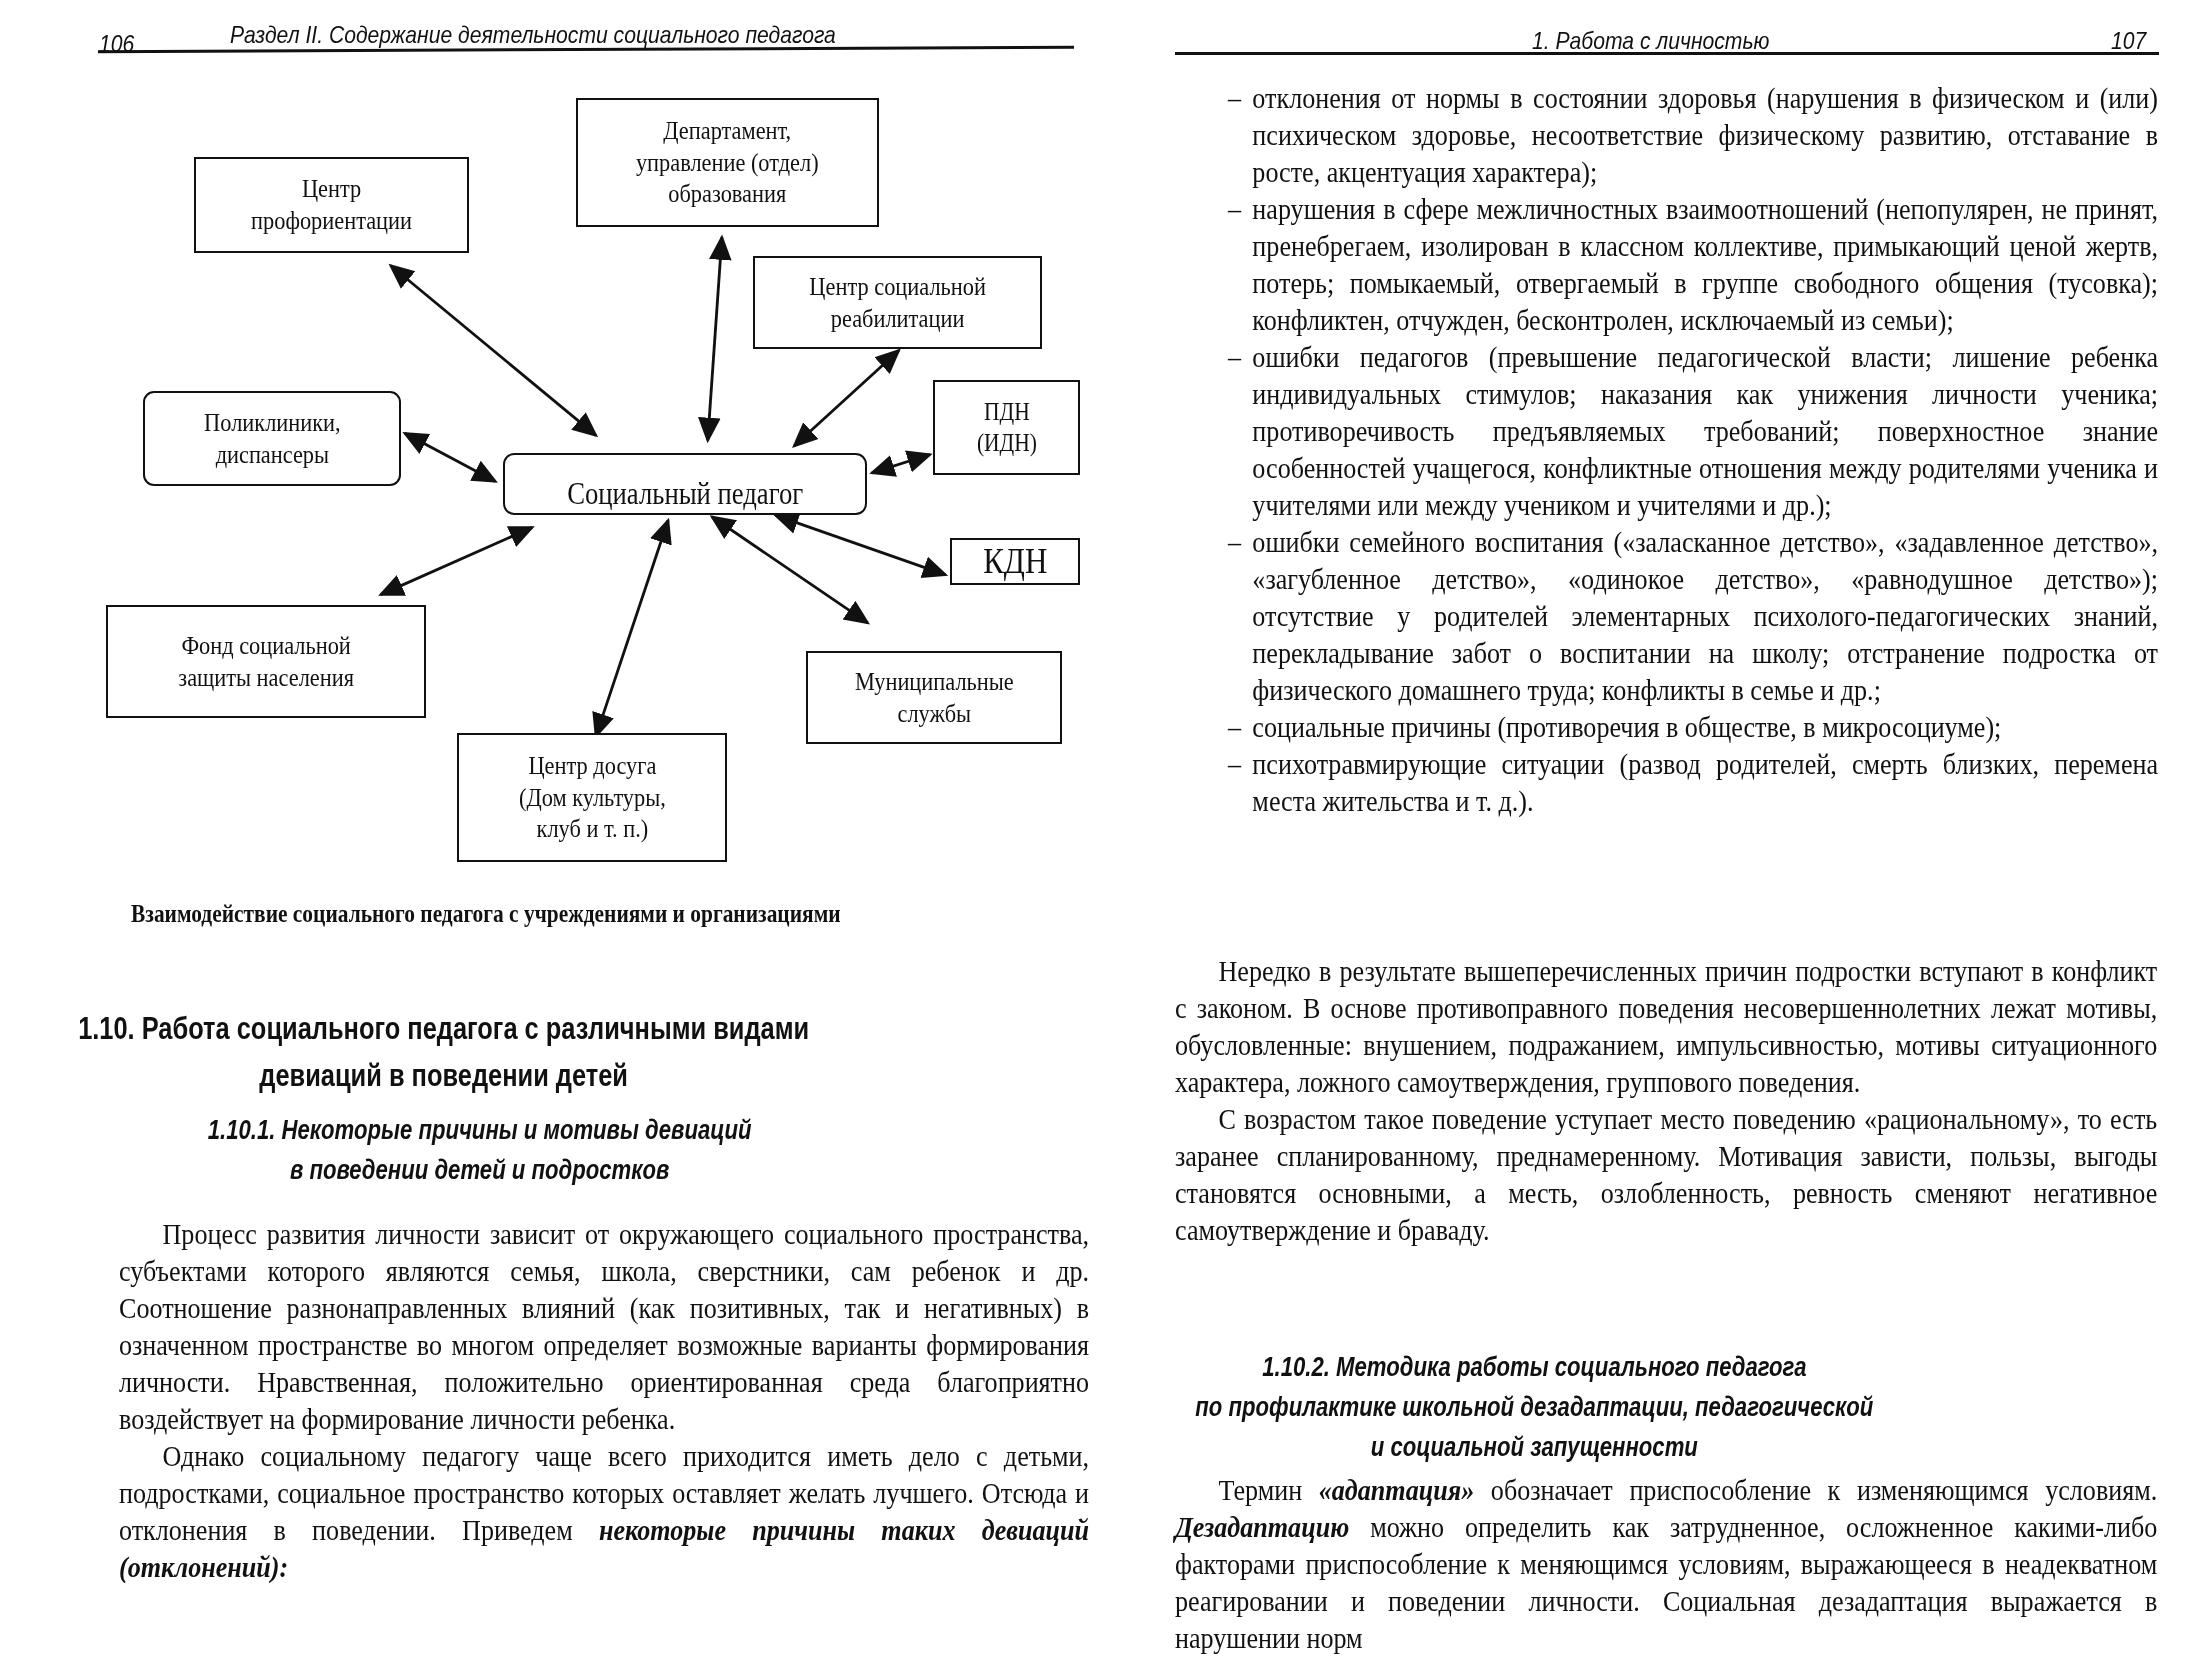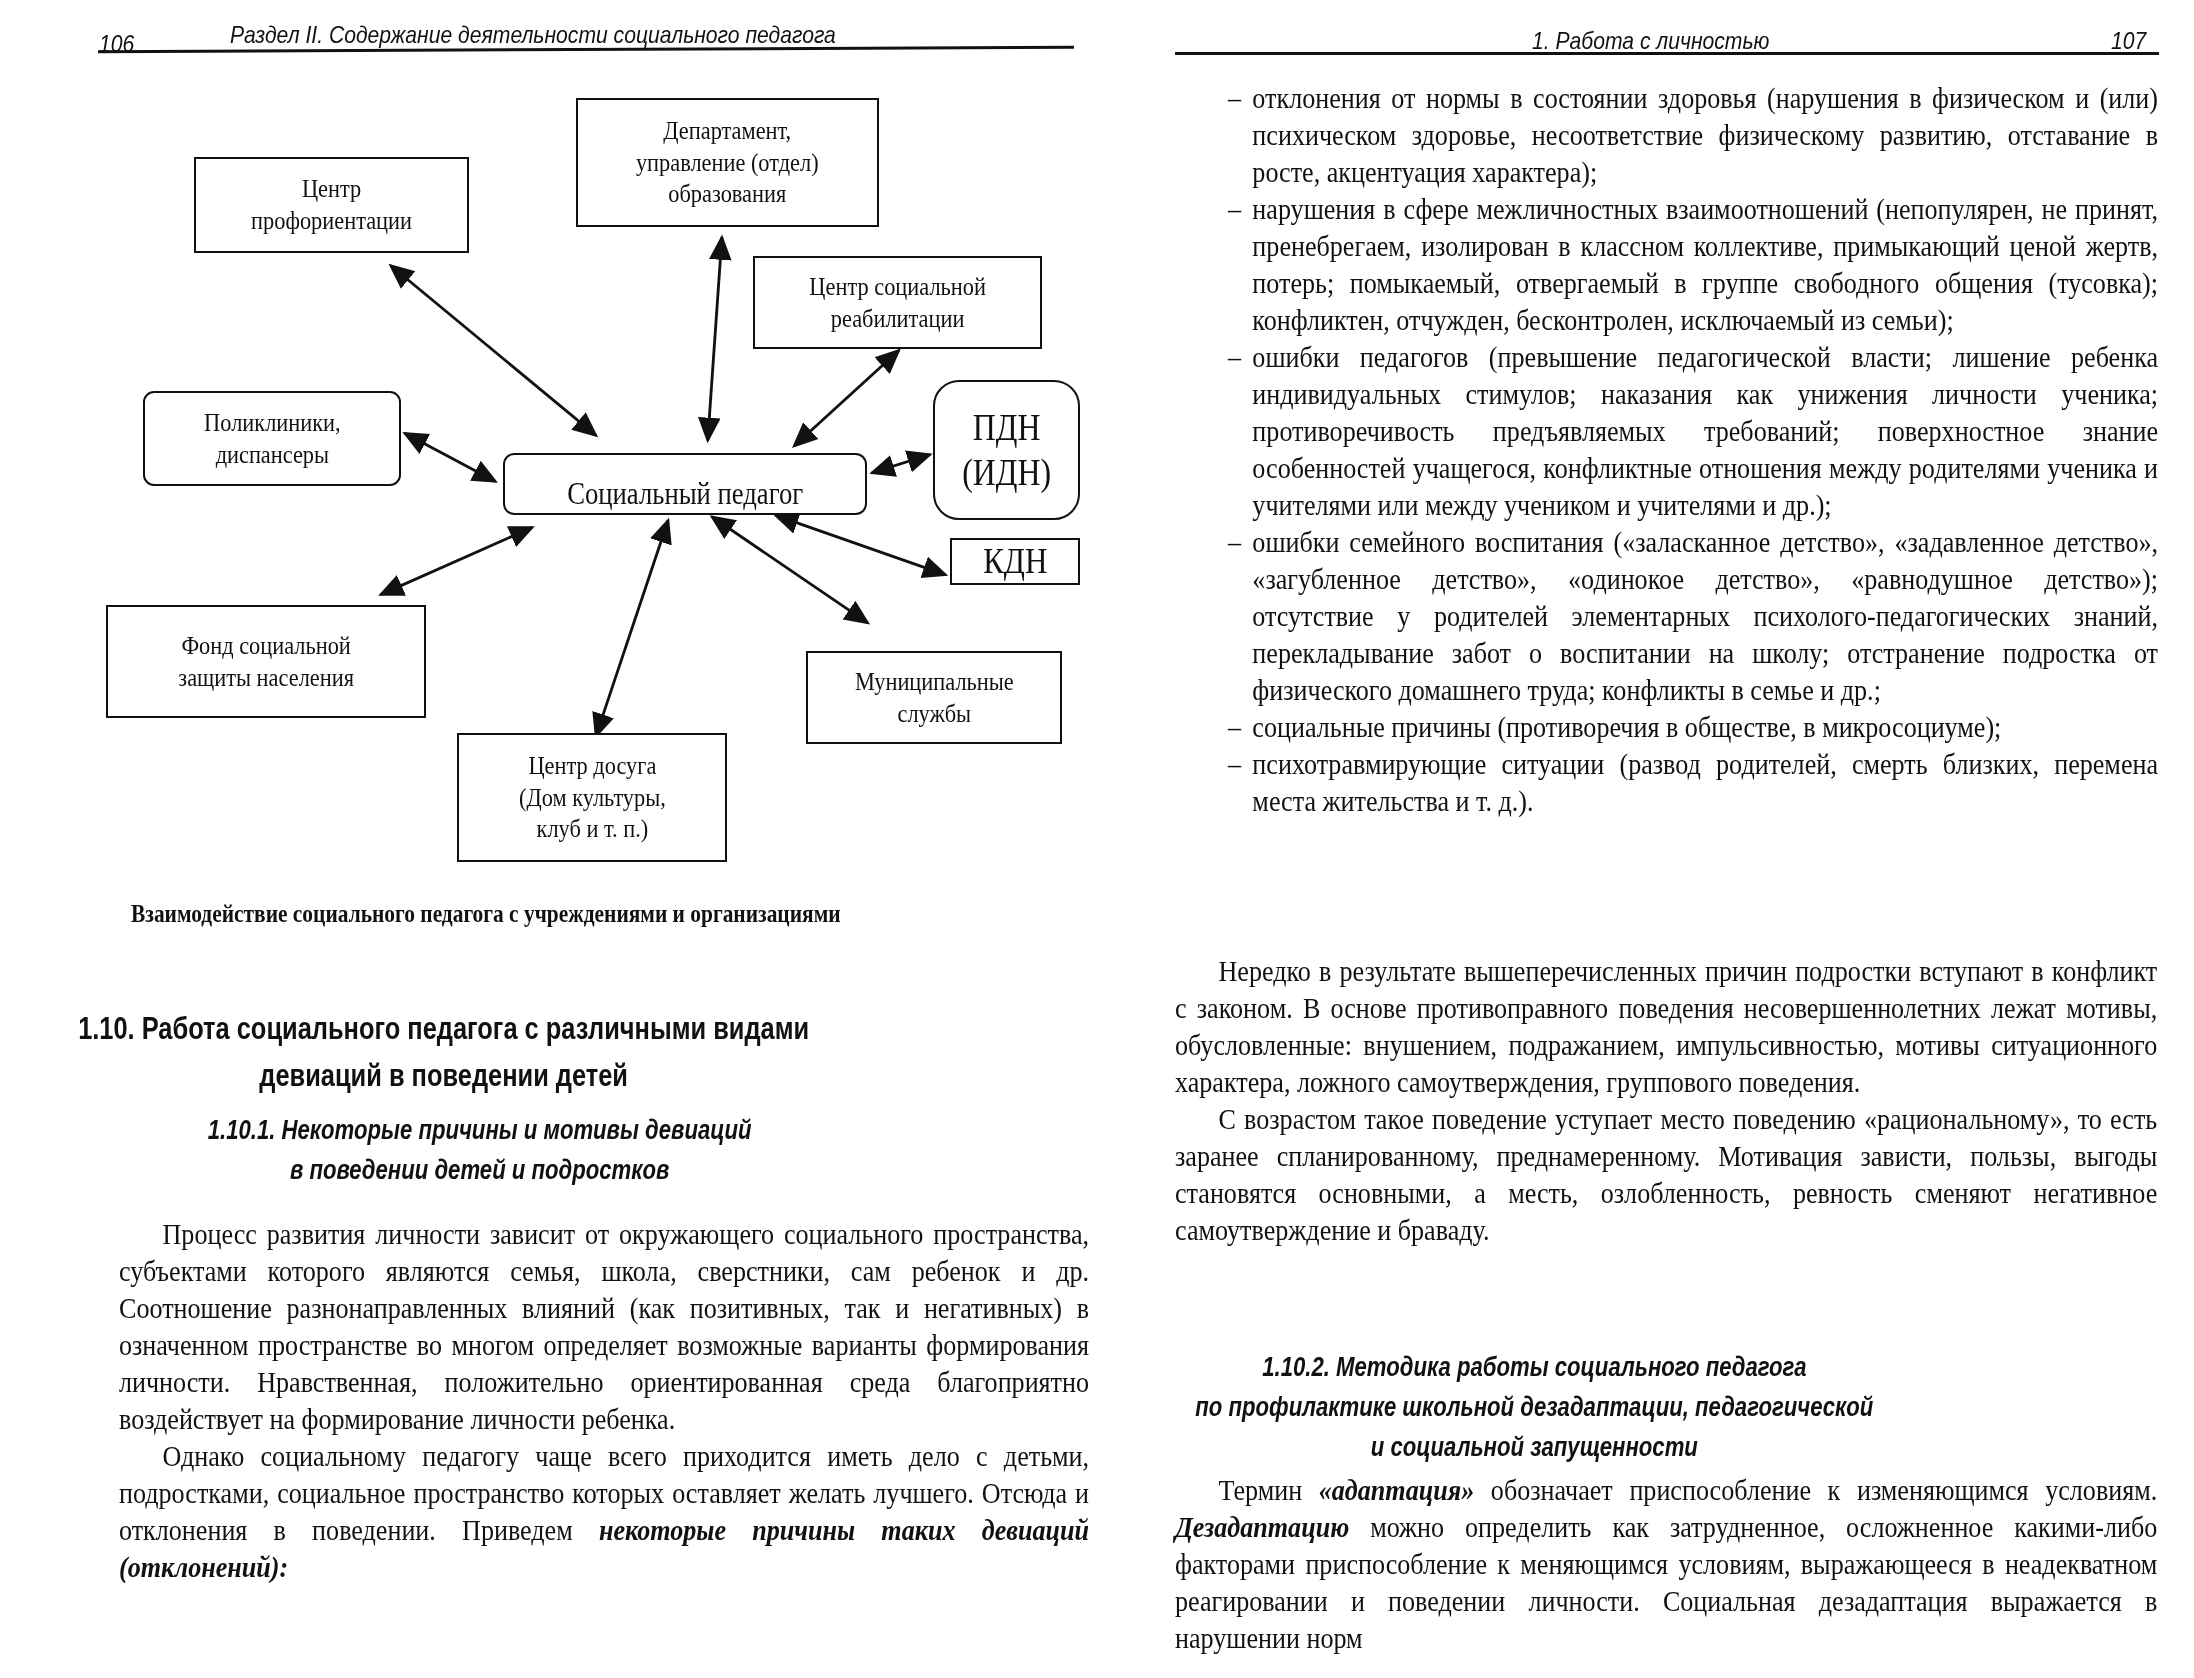--- a/index.html
+++ b/index.html
@@ -66,21 +66,21 @@
 образования</span>
   </div>
   <div class="dbox" style="left:753px;top:249px;width:289px;height:93px;margin-top:7px;">
     <span>Центр социальной
 реабилитации</span>
   </div>
   <div class="dbox" style="left:143px;top:391px;width:258px;height:95px;border-radius:11px;">
     <span>Поликлиники,
 диспансеры</span>
   </div>
-  <div class="dbox" style="left:933px;top:380px;width:147px;height:140px;font-size:37px;border-radius:26px;">
+  <div class="dbox" style="left:933px;top:380px;width:147px;height:95px;font-size:25px;">
     <span>ПДН
 (ИДН)</span>
   </div>
   <div class="dbox rounded" style="left:503px;top:453px;width:364px;height:62px;">
     <span>Социальный педагог</span>
   </div>
   <div class="dbox" style="left:950px;top:538px;width:130px;height:47px;font-size:36px;">
     <span>КДН</span>
   </div>
   <div class="dbox" style="left:106px;top:605px;width:320px;height:113px;">

